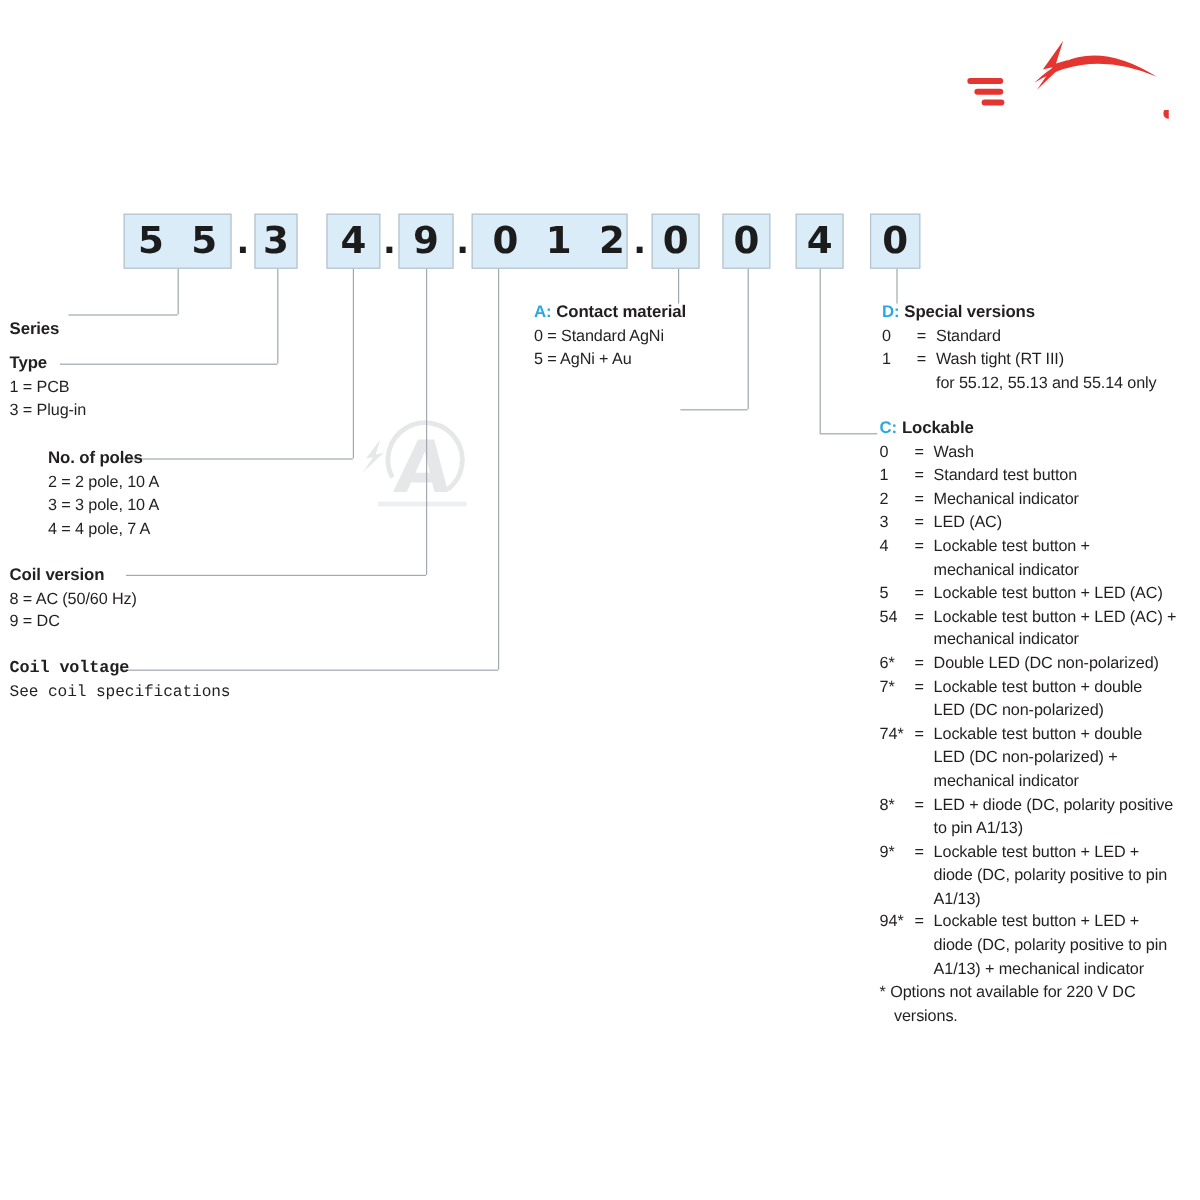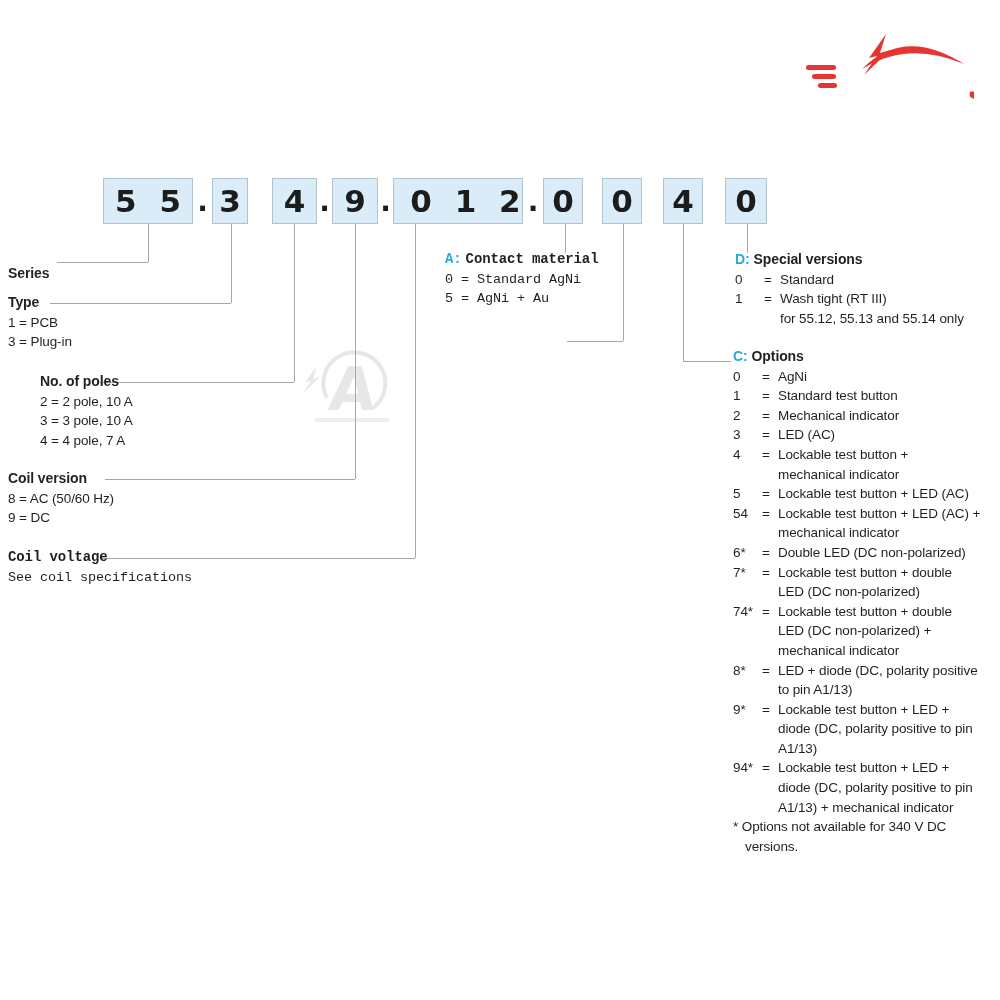--- a/index.html
+++ b/index.html
@@ -103,21 +103,21 @@
     <div class="hd">Coil version</div>
     <div>8 = AC (50/60 Hz)</div>
     <div>9 = DC</div>
   </div>
 
   <div class="sec" style="left:8px;top:548px;font-family:Liberation Mono, monospace;">
     <div class="hd">Coil voltage</div>
     <div>See coil specifications</div>
   </div>
 
-  <div class="sec" style="left:445px;top:250px;font-family:Liberation Mono, monospace;">
+  <div class="sec" style="left:445px;top:250px;">
     <div class="hd">
       <span class="blue">A:</span><span>Contact material</span>
     </div>
     <div>0 = Standard AgNi</div>
     <div>5 = AgNi + Au</div>
   </div>
 
 
   <div class="sec" style="left:735px;top:250px;width:265px;">
     <div class="hd">
@@ -131,26 +131,26 @@
     <div class="grid-row">
       <span>1</span>
       <span>=</span>
       <span class="pre">Wash tight (RT III)
 for 55.12, 55.13 and 55.14 only</span>
     </div>
   </div>
 
   <div class="sec" style="left:733px;top:347px;width:265px;">
     <div class="hd">
-      <span class="blue">C:</span><span>Options</span>
+      <span class="blue">C:</span><span>Lockable</span>
     </div>
     <div class="grid-row">
       <span>0</span>
       <span>=</span>
-      <span class="pre">AgNi</span>
+      <span class="pre">Wash</span>
     </div>
     <div class="grid-row">
       <span>1</span>
       <span>=</span>
       <span class="pre">Standard test button</span>
     </div>
     <div class="grid-row">
       <span>2</span>
       <span>=</span>
       <span class="pre">Mechanical indicator</span>
@@ -208,17 +208,17 @@
 diode (DC, polarity positive to pin
 A1/13)</span>
     </div>
     <div class="grid-row">
       <span>94*</span>
       <span>=</span>
       <span class="pre">Lockable test button + LED +
 diode (DC, polarity positive to pin
 A1/13) + mechanical indicator</span>
     </div>
-    <div>* Options not available for 340 V DC</div>
+    <div>* Options not available for 220 V DC</div>
     <div class="fn2">versions.</div>
   </div>
 
 </div>
 
 </body></html>

